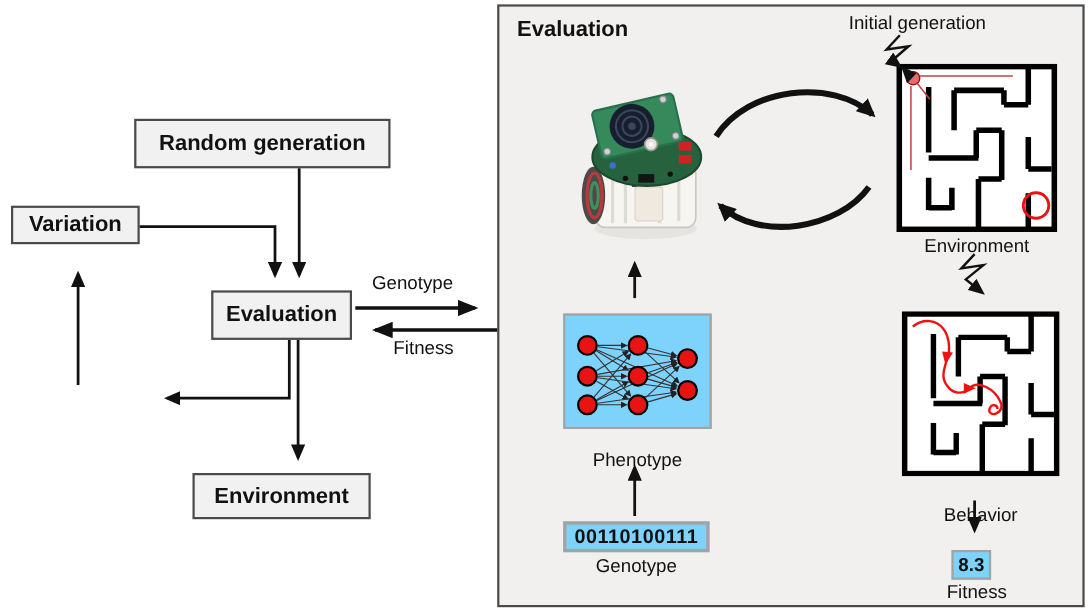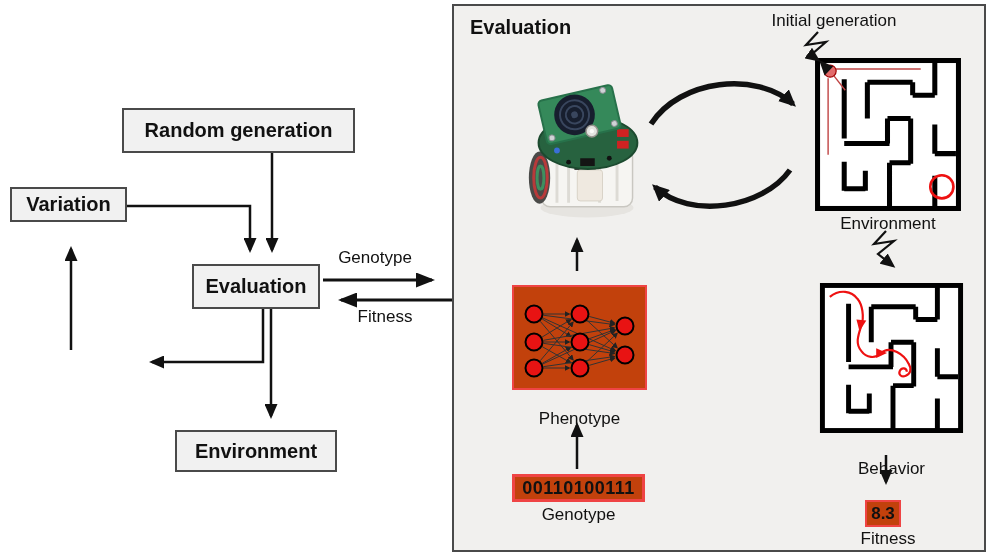--- a/index.html
+++ b/index.html
@@ -5,21 +5,21 @@
   html,body{margin:0;padding:0;background:#fff;}
   #stage{position:relative;width:992px;height:557px;background:#ffffff;overflow:hidden;
          font-family:"Liberation Sans",sans-serif;color:#111;}
   .fbox{position:absolute;background:#f1f1f1;border:2px solid #4a4a4a;
         display:flex;align-items:center;justify-content:center;
         font-weight:bold;font-size:20px;box-sizing:border-box;}
   .lbl{position:absolute;font-size:17px;text-align:center;color:#111;line-height:1.1;}
   #panel{position:absolute;left:452px;top:4px;width:534px;height:548px;
          background:#f1f0ee;border:2px solid #4a4a4a;box-sizing:border-box;}
   #panel-title{position:absolute;left:16px;top:10px;font-weight:bold;font-size:20px;}
-  .wbox{position:absolute;background:#c2410c;border:2px solid #ef4444;box-sizing:border-box;
+  .wbox{position:absolute;background:#7dd3fc;border:2px solid #a3a3a3;box-sizing:border-box;
         display:flex;align-items:center;justify-content:center;}
   #genotype-box{border-width:3px;font-weight:bold;font-size:18px;letter-spacing:.5px;}
   #fitness-box{border-width:2.5px;font-weight:bold;font-size:17px;}
   svg{display:block;}
   .abs{position:absolute;}
   #overlay{position:absolute;left:0;top:0;pointer-events:none;}
 </style>
 </head>
 <body>
 

